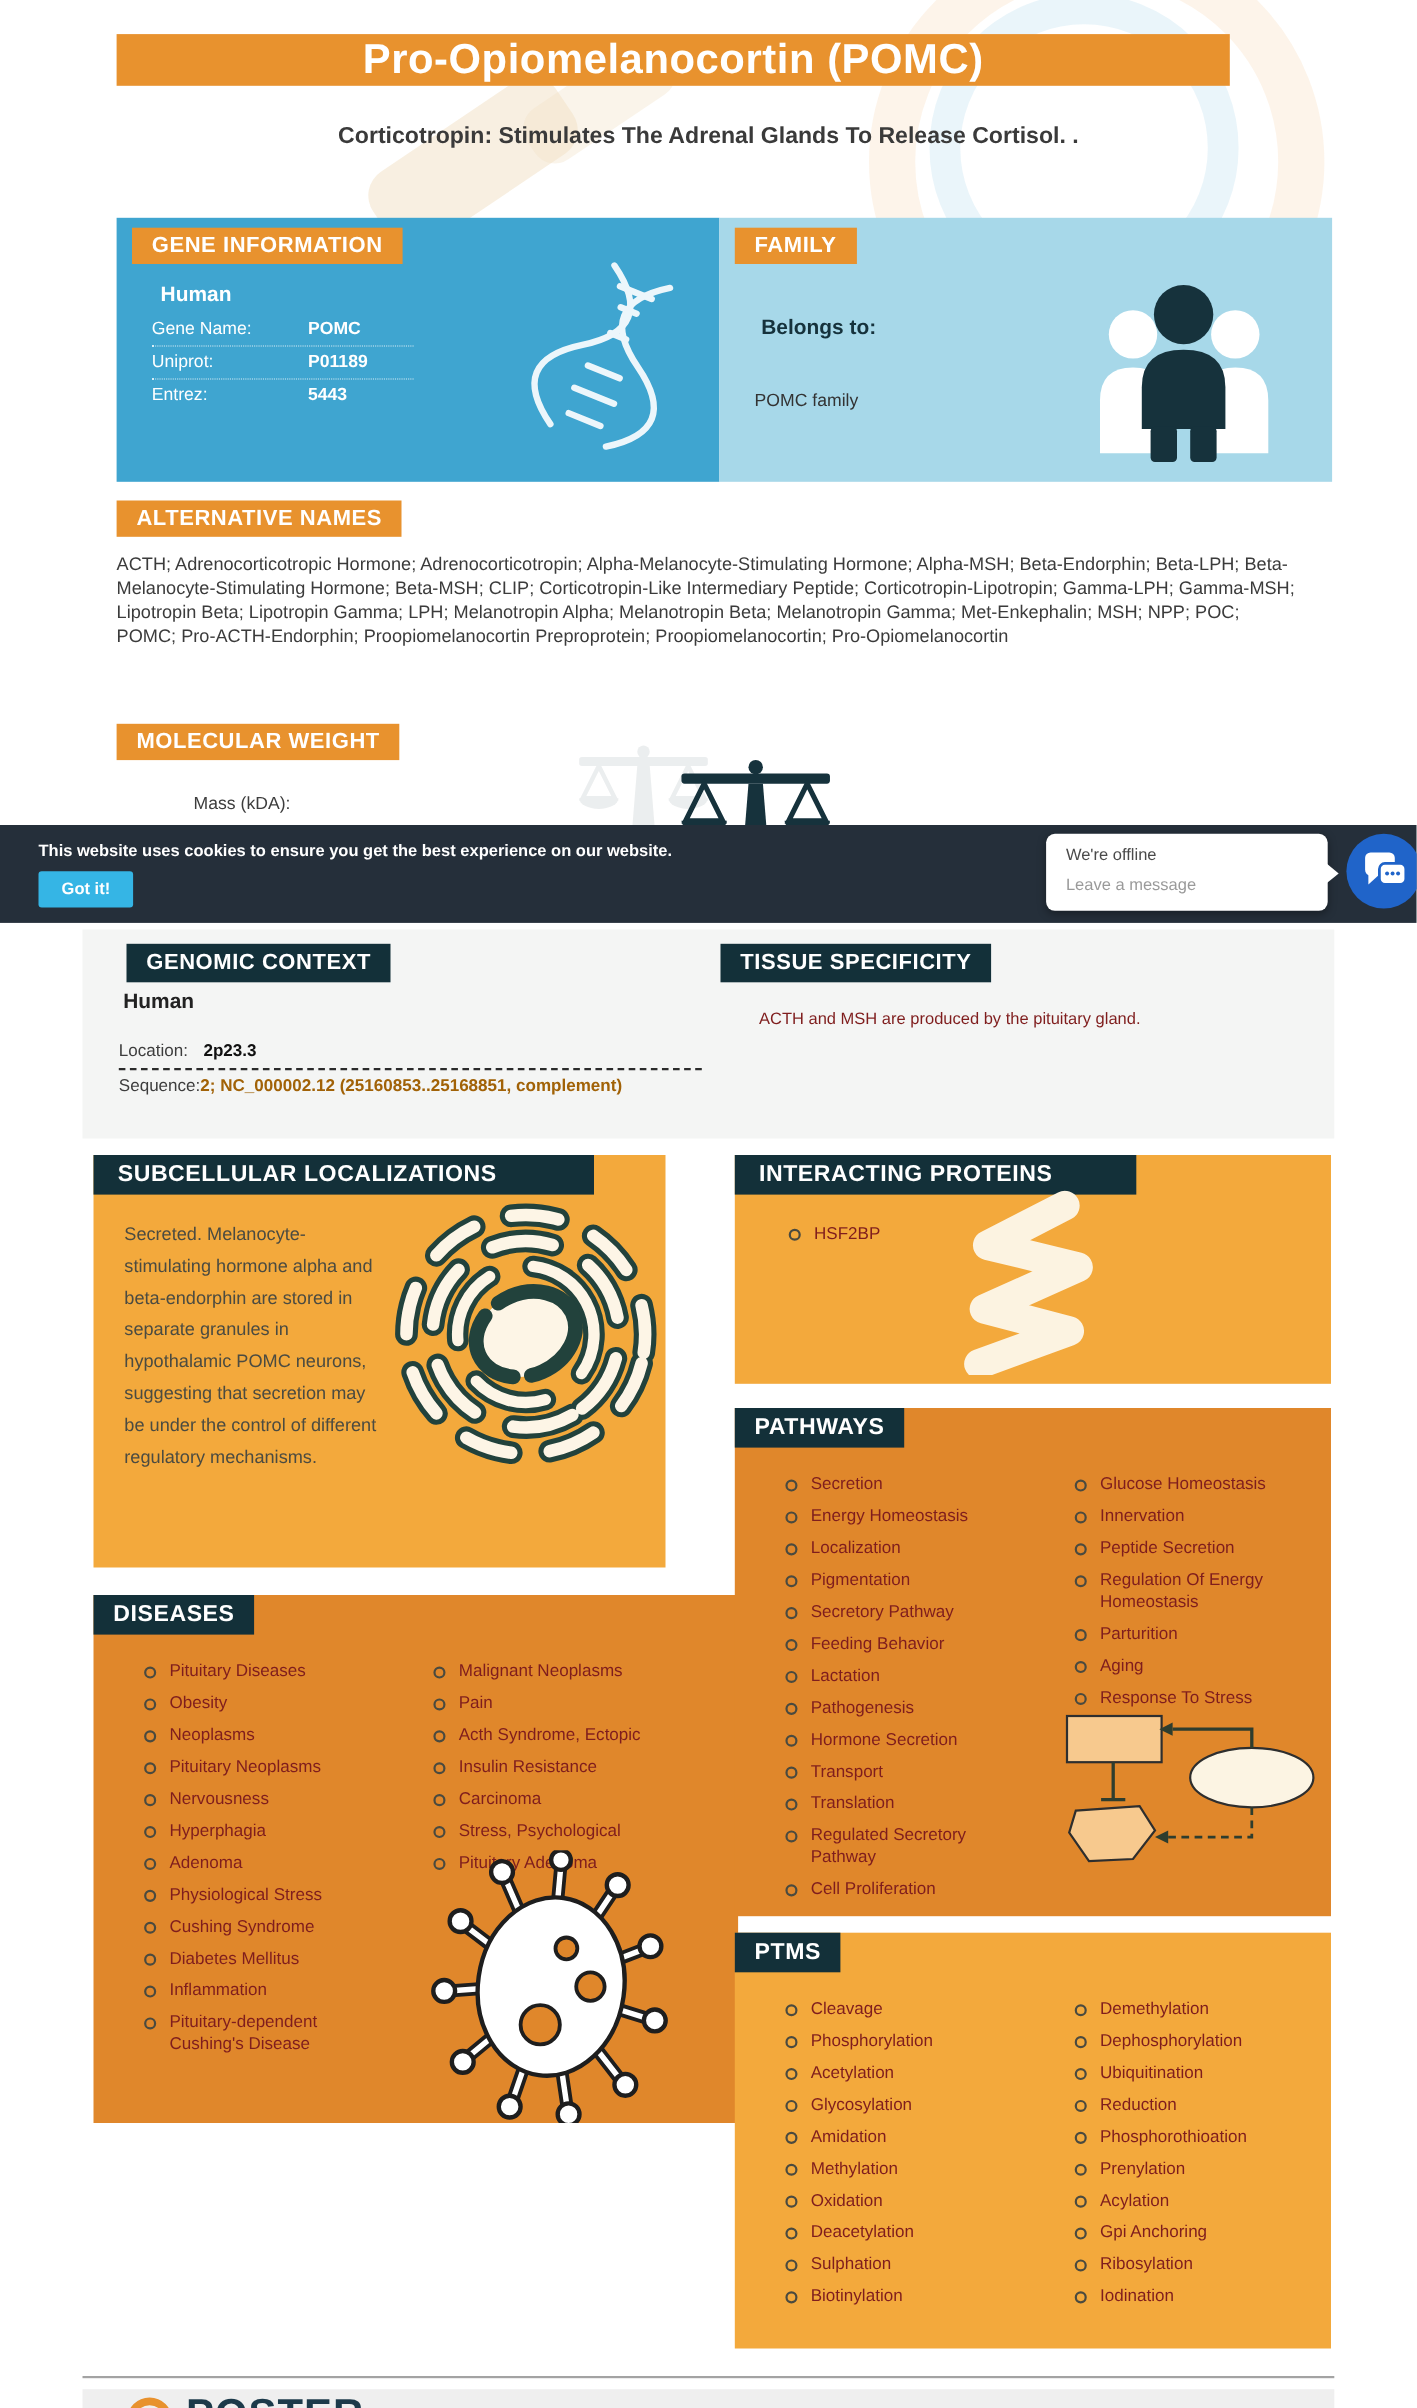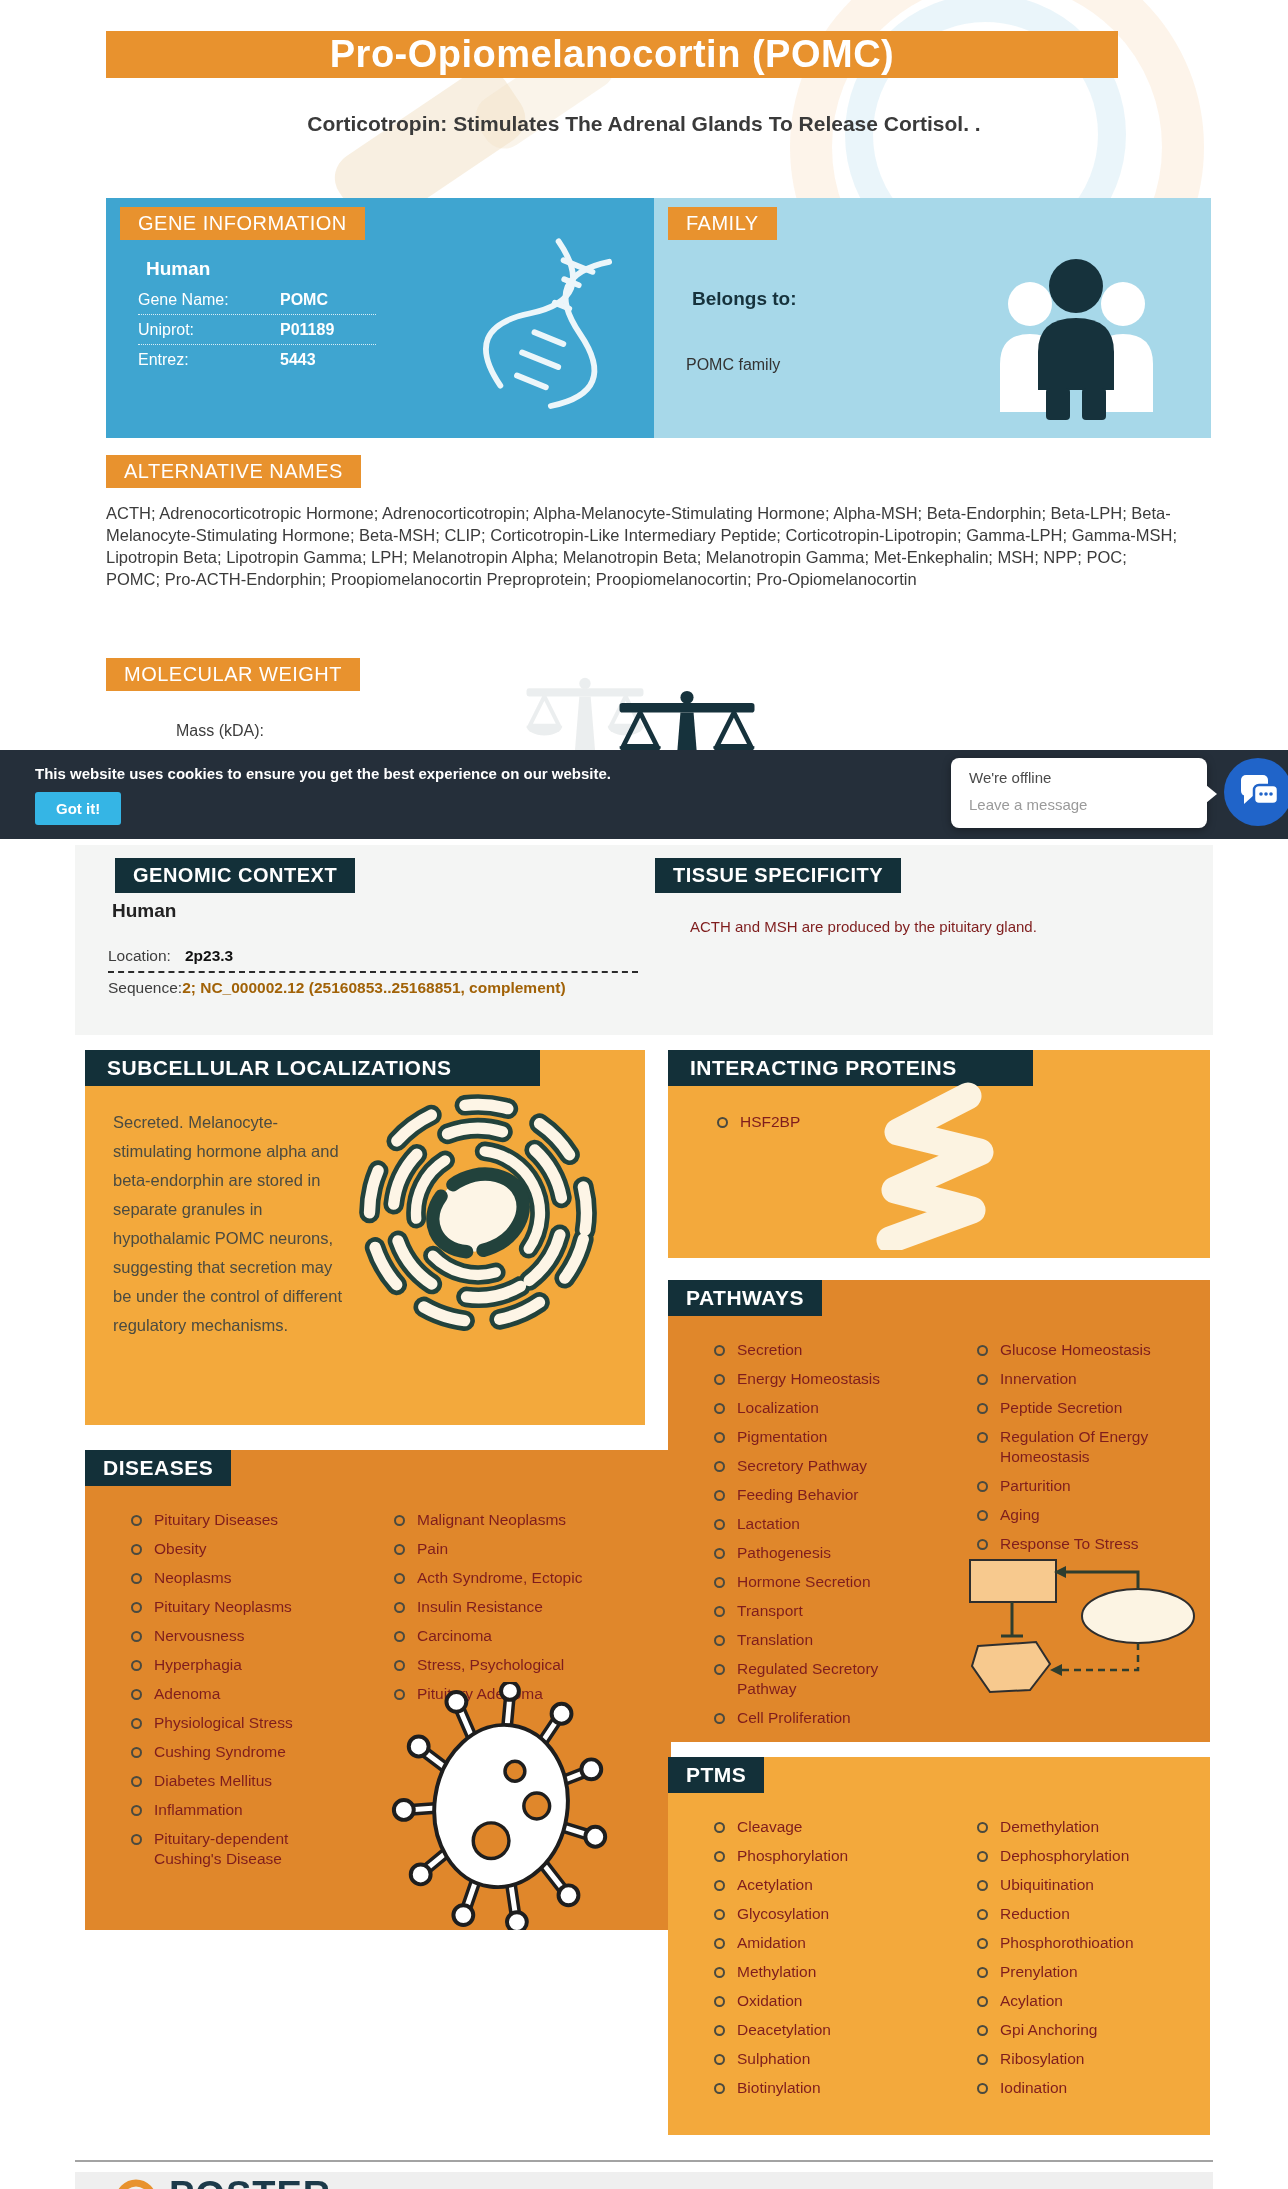--- a/index.html
+++ b/index.html
@@ -15,21 +15,21 @@
   .deco-swish{left:330px;top:108px;width:200px;height:80px;border-radius:26px;
               background:rgba(243,226,201,0.55);transform:rotate(-34deg);}
   .deco-swish2{left:470px;top:64px;width:150px;height:56px;border-radius:22px;
               background:rgba(243,226,201,0.38);transform:rotate(-34deg);}
   
   .title-banner{left:106px;top:31px;width:1012px;height:47px;background:#E8922E;z-index:2;
                 display:flex;align-items:center;justify-content:center;}
   .title-banner span{color:#fff;font-size:38px;font-weight:bold;letter-spacing:.5px;}
   .subtitle{left:75px;top:112px;width:1138px;text-align:center;font-size:21px;font-weight:bold;
             color:#3a3a3a;z-index:2;}
-  .badge-orange{display:inline-block;background:#E8922E;color:#fff;font-weight:normal;
+  .badge-orange{display:inline-block;background:#E8922E;color:#fff;font-weight:bold;
                 font-size:20px;padding:5px 18px;letter-spacing:.5px;}
   .badge-teal{display:inline-block;background:#133039;color:#fff;font-weight:bold;
               font-size:20px;padding:6px 18px;letter-spacing:.5px;}
   .bar-teal{background:#133039;color:#fff;font-weight:bold;font-size:21px;
             padding:6px 0 6px 22px;letter-spacing:.5px;}
   
   .gene-box{left:106px;top:198px;width:548px;height:240px;background:#3FA5D0;z-index:2;}
   .family-box{left:654px;top:198px;width:557px;height:240px;background:#A7D8E9;z-index:2;}
   .gene-species{position:absolute;left:40px;top:60px;color:#fff;font-size:19px;font-weight:bold;}
   .gene-rows{position:absolute;left:32px;top:92px;width:238px;}
@@ -70,21 +70,21 @@
   .ts-badge{position:absolute;left:580px;top:13px;}
   .gc-species{position:absolute;left:37px;top:55px;font-size:19px;font-weight:bold;color:#222;}
   .gc-location{position:absolute;left:33px;top:102px;font-size:15.5px;color:#3d3d3d;}
   .gc-location b{color:#111;margin-left:14px;}
   .gc-dash{position:absolute;left:33px;top:126px;width:530px;border-top:2px dashed #2b2b2b;}
   .gc-seq{position:absolute;left:33px;top:134px;font-size:15.5px;color:#3d3d3d;}
   .gc-seq b{color:#a16207;}
   .ts-text{position:absolute;left:615px;top:73px;font-size:15px;color:#7f1d1d;text-align:right;}
   
   .box{z-index:2;}
-  .subloc-box{left:85px;top:1050px;width:560px;height:375px;background:#F3A93C;}
+  .subloc-box{left:85px;top:1050px;width:520px;height:375px;background:#F3A93C;}
   .subloc-head{width:433px;}
   .subloc-text{position:absolute;left:28px;top:58px;width:232px;font-size:16.5px;
                line-height:29px;color:#4b4b41;}
   .diseases-box{left:85px;top:1450px;width:560px;height:480px;background:#E0872B;padding-left:26px;}
   .ip-box{left:668px;top:1050px;width:542px;height:208px;background:#F3A93C;}
   .pathways-box{left:668px;top:1280px;width:542px;height:462px;background:#E0872B;}
   .ptms-box{left:668px;top:1757px;width:542px;height:378px;background:#F3A93C;}
   .head-abs{position:absolute;left:0;top:0;}
   ul.blist{list-style:none;margin:0;padding:0;position:absolute;}
   ul.blist li{position:relative;padding-left:27px;margin-bottom:9px;font-size:15.5px;

